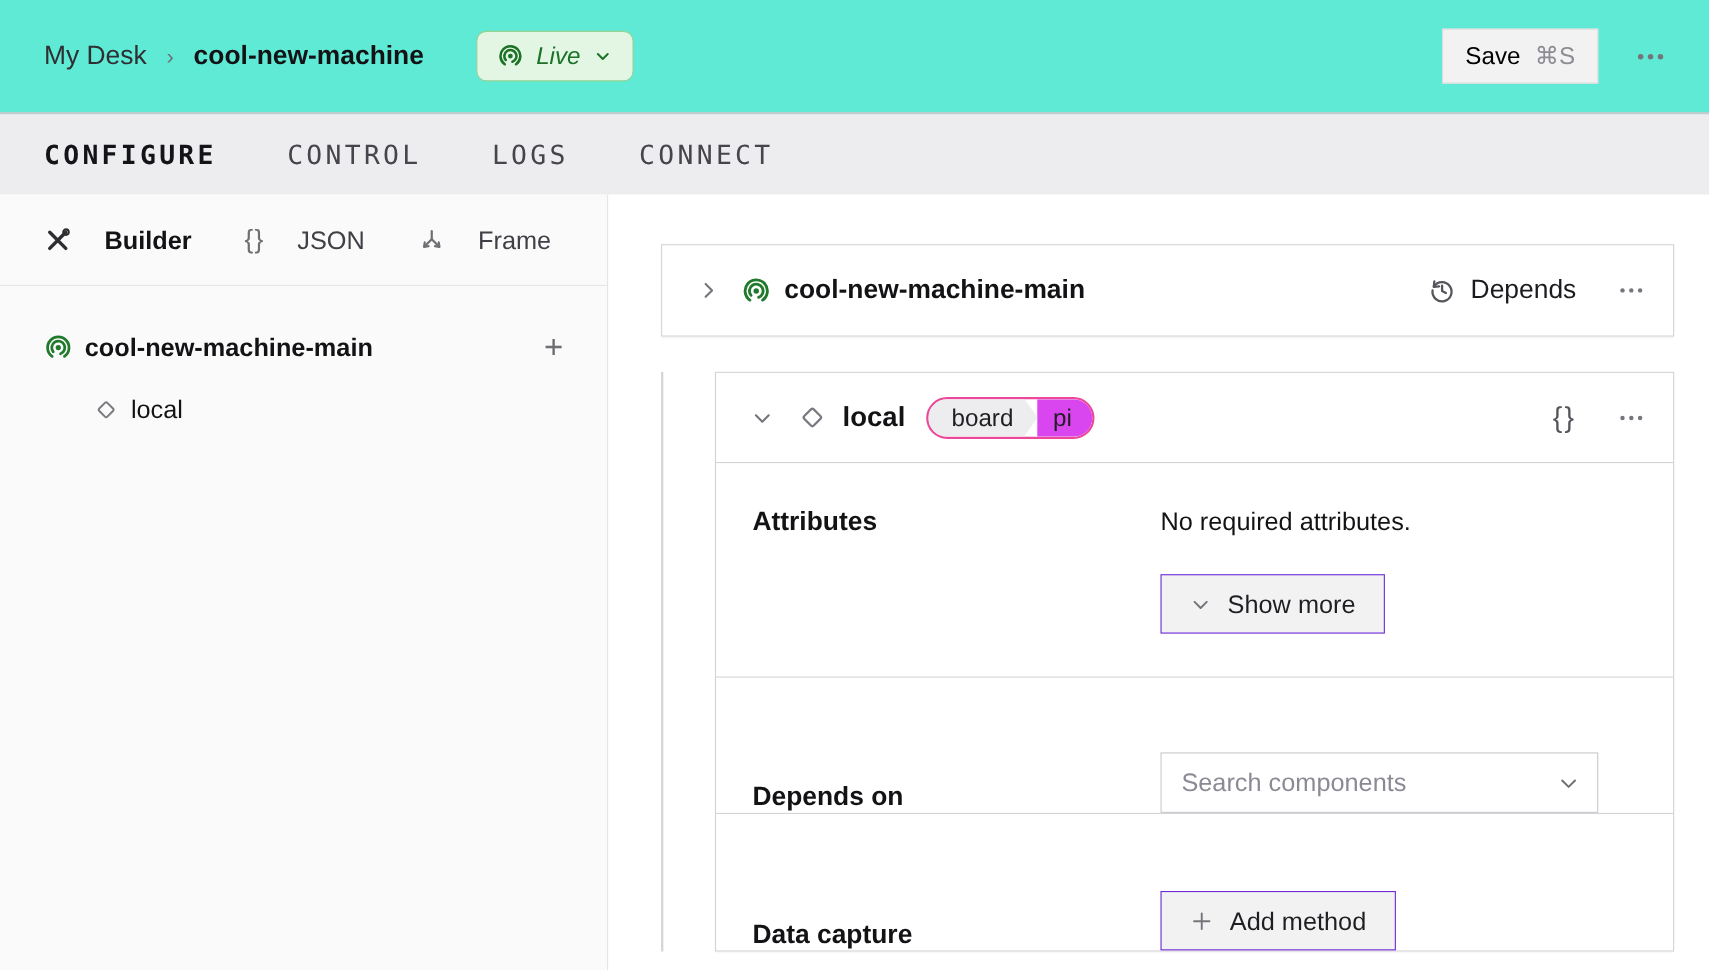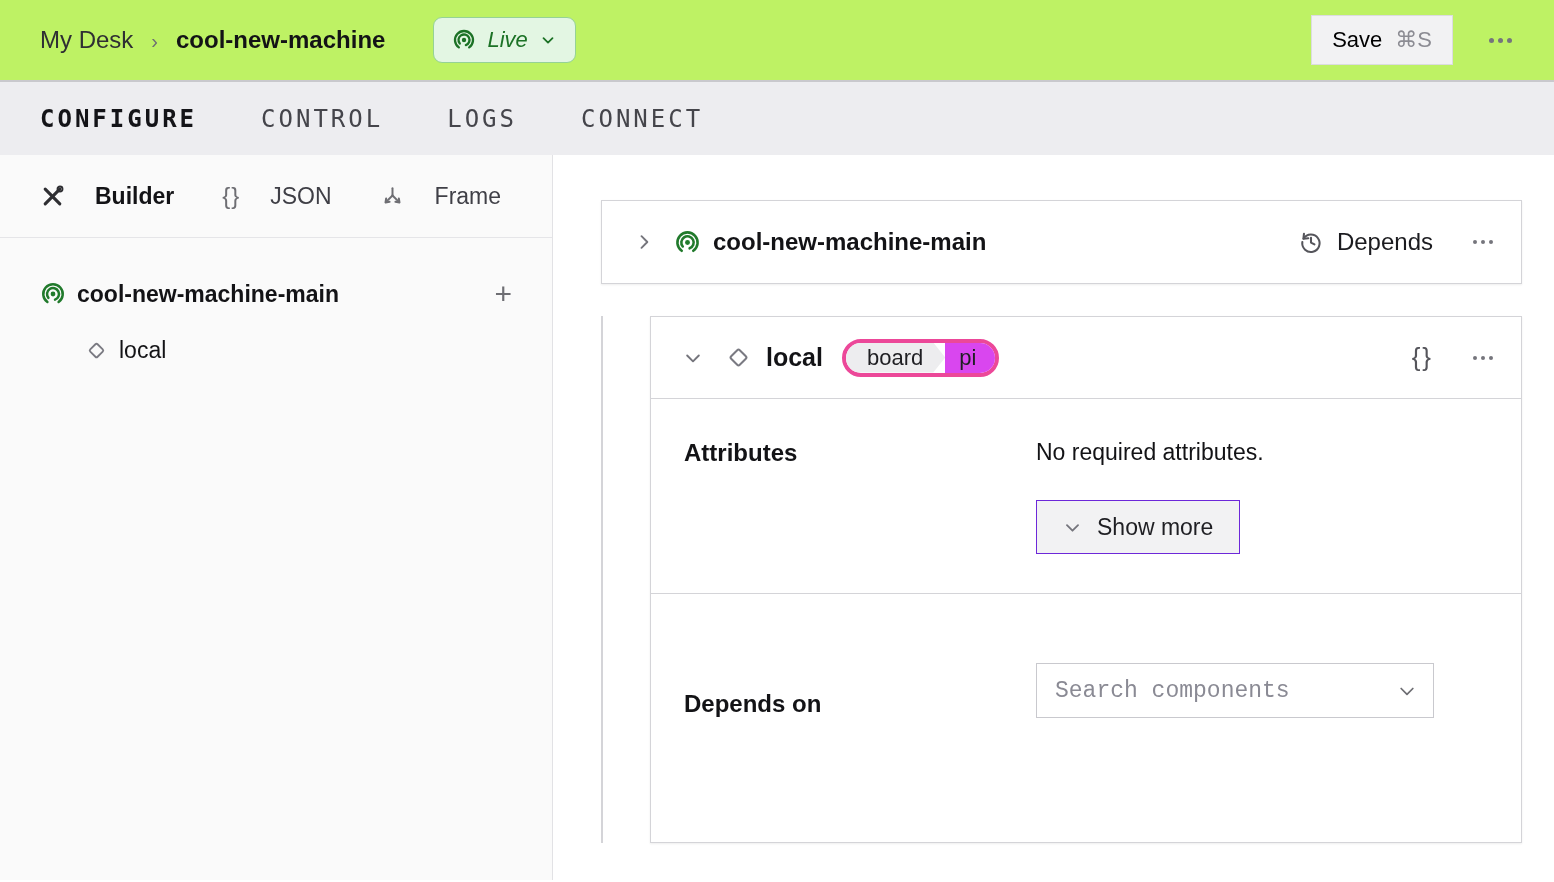--- a/index.html
+++ b/index.html
@@ -5,21 +5,21 @@
   * { margin:0; padding:0; box-sizing:border-box; }
   html,body { width:1554px; height:882px; overflow:hidden; }
   body {
     font-family:"Liberation Sans","DejaVu Sans",sans-serif;
     color:#131316; background:#ffffff; font-size:23px;
   }
   svg { display:block; }
 
   
   .header {
-    height:82px; background:#bef264; border-bottom:2px solid #c9c9cd;
+    height:104px; background:#5eead4; border-bottom:2px solid #c9c9cd;
     display:flex; align-items:center; padding:0 40px;
   }
   .breadcrumb { display:flex; align-items:center; gap:18px; }
   .crumb-parent { color:#2f2f33; font-size:24px; }
   .crumb-sep { color:#6e6e73; font-size:20px; padding-top:2px; }
   .crumb-current { color:#131316; font-size:24px; font-weight:700; }
   .live-badge {
     margin-left:48px; height:46px; padding:0 18px;
     background:#e3f6e3; border:1px solid #95d295; border-radius:9px;
     display:flex; align-items:center; gap:11px; color:#1c7226; cursor:pointer;font-style:italic;
@@ -81,46 +81,46 @@
   .part-card .ic { margin-left:20px; }
   .history-btn { margin-left:auto; display:flex; align-items:center; gap:13px; background:none; border:none; cursor:pointer; font-family:inherit; font-size:24px; color:#1b1b1f; }
   .history-btn .ic { color:#55555b; }
   .card-dots { margin-left:38px; }
 
   .comp-card { left:97px; top:161px; width:872px; height:527px; }
   .comp-header { height:82px; display:flex; align-items:center; padding:0 26px 0 32px; border-bottom:1px solid #d4d4d8; }
   .comp-header .chev { color:#75757c; }
   .comp-header .ic { margin-left:22px; }
   .comp-header .title { font-size:25px; font-weight:700; margin-left:14px; }
-  .type-pill { margin-left:19px; display:flex; align-items:stretch; height:38px; border:4px solid #ec4899; border-radius:19px; overflow:hidden; font-size:22px; color:#1f1f23; cursor:default; }
+  .type-pill { margin-left:19px; display:flex; align-items:stretch; height:38px; border:2px solid #ec4899; border-radius:19px; overflow:hidden; font-size:22px; color:#1f1f23; cursor:default; }
   .type-pill .seg1 { background:#ededef; padding:0 22px 0 21px; display:flex; align-items:center;
     clip-path:polygon(0 0, calc(100% - 12px) 0, 100% 50%, calc(100% - 12px) 100%, 0 100%); }
   .type-pill .seg2 { background:#d946ef; padding:0 19px 0 14px; display:flex; align-items:center; }
   .braces-btn { margin-left:auto; background:none; border:none; color:#55555b; font-size:26px; cursor:pointer; font-family:inherit; letter-spacing:2px; }
 
   .row { display:flex; border-bottom:1px solid #d4d4d8; }
   .row:last-child { border-bottom:none; }
   .row-label { flex:0 0 385px; padding-left:33px; font-size:24px; font-weight:700; }
-  .row-value { flex:1; }
+  .row-value { flex:1;margin-left:19px; }
   .row-attrs { height:195px; padding-top:40px; }
   .row-attrs .row-value .empty { font-size:23px; color:#131316; }
   .show-more-btn, .add-method-btn {
     background:#f2f2f3; border:1px solid #6d28d9; height:54px; padding:0 26px;
     display:inline-flex; align-items:center; gap:15px; font-size:23px; color:#1f1f23;
     cursor:pointer; font-family:inherit;
   }
   .show-more-btn { margin-top:34px; }
   .show-more-btn .ic, .add-method-btn .ic { color:#75757c; }
   .row-mid { height:124px; align-items:flex-end; }
   .select {
     width:398px; height:55px; background:#fff; border:1px solid #c9c9ce;
     display:flex; align-items:center; padding:0 16px 0 4px; cursor:text;
   }
   .select input {
-    flex:1; border:none; outline:none; background:transparent; font-family:Liberation Mono, monospace;
+    flex:1; border:none; outline:none; background:transparent; font-family:Liberation Sans, sans-serif;
     font-size:23px; color:#131316; padding:0 0 0 14px; min-width:0;
   }
   .select input::placeholder { color:#8a8a94; }
   .select .chev { color:#6e6e73; flex:none; }
 </style>
 </head>
 <body>
 
 <div class="header">
   <div class="breadcrumb">
@@ -299,15 +299,29 @@
             <input type="text" placeholder="Search components" style="">
             <span class="chev">
               <svg width="20" height="20" viewBox="0 0 24 24" fill="none" stroke="currentColor" stroke-width="2.1" stroke-linecap="round" stroke-linejoin="round">
                   <polyline points="5,9 12,16 19,9"></polyline>
                 </svg>
             </span>
           </div>
         </div>
       </div>
 
+      <div class="row row-mid">
+        <div class="row-label">Data capture</div>
+        <div class="row-value">
+          <button class="add-method-btn">
+            <span class="ic">
+              <svg width="21" height="21" viewBox="0 0 24 24" fill="none" stroke="currentColor" stroke-width="2" stroke-linecap="round">
+                  <path d="M12 4 L12 20"></path>
+                  <path d="M4 12 L20 12"></path>
+                </svg>
+            </span>
+            <span>Add method</span>
+          </button>
+        </div>
+      </div>
     </div>
   </div>
 </div>
 
 </body></html>

